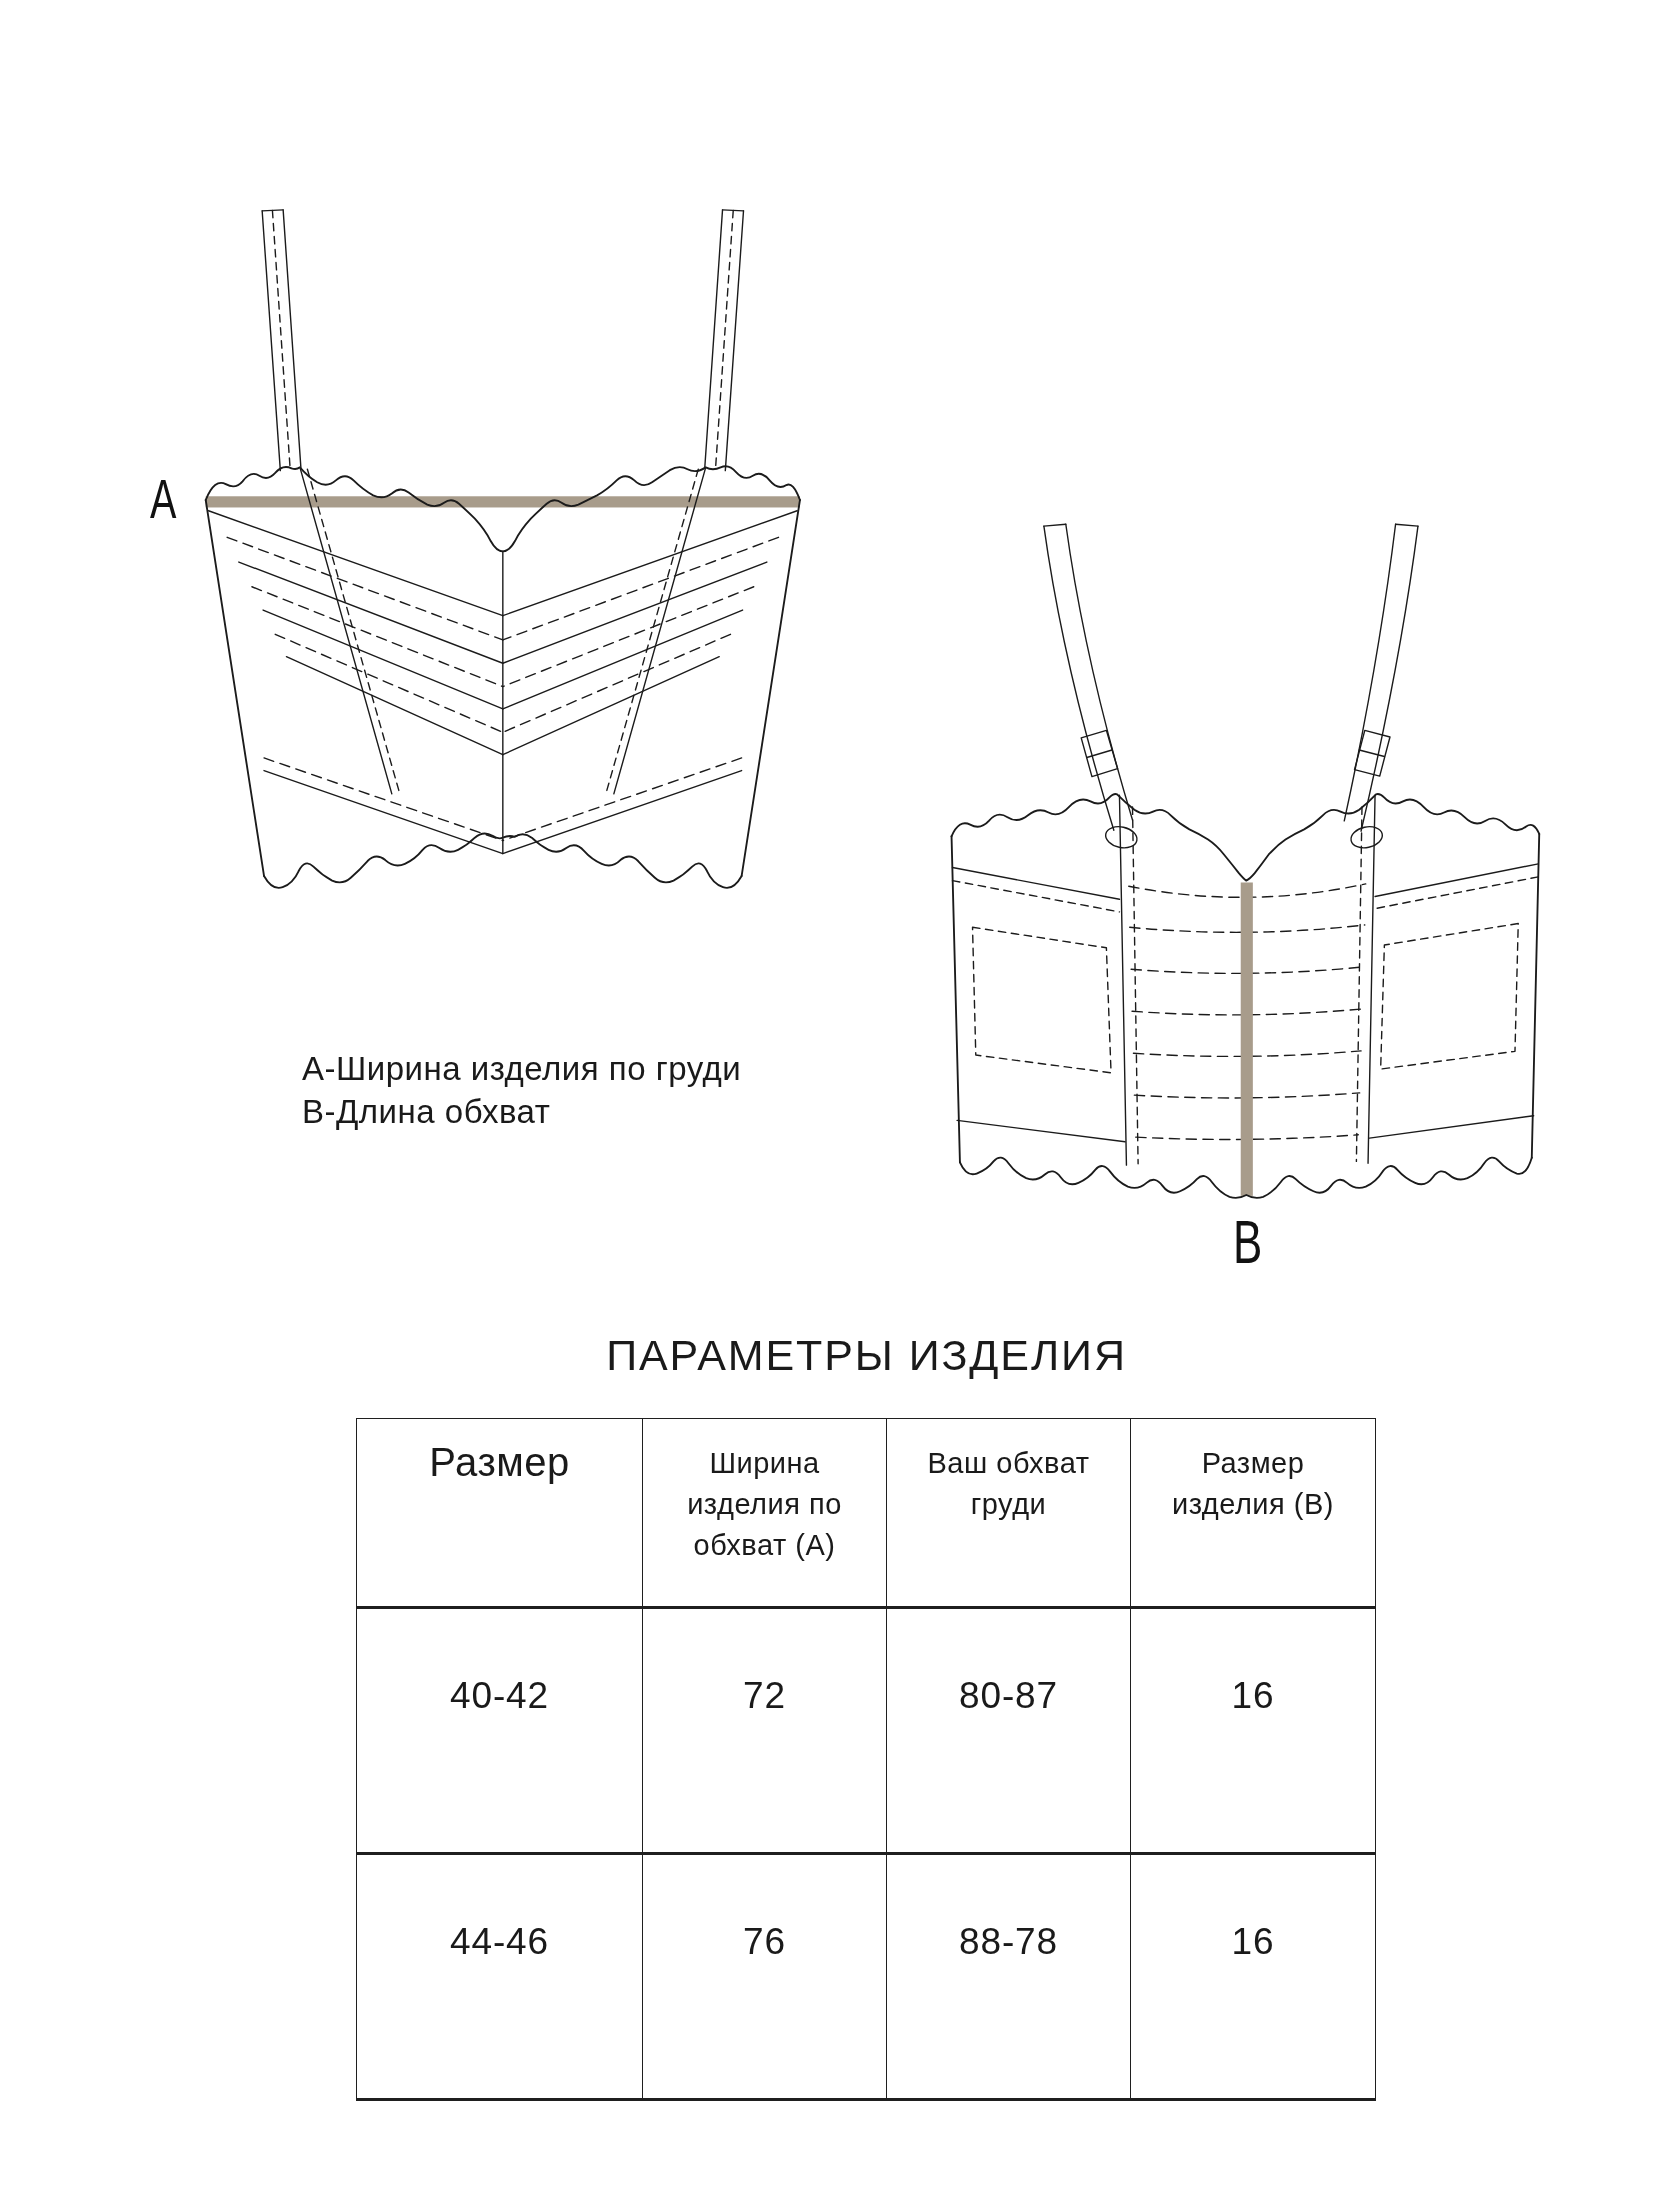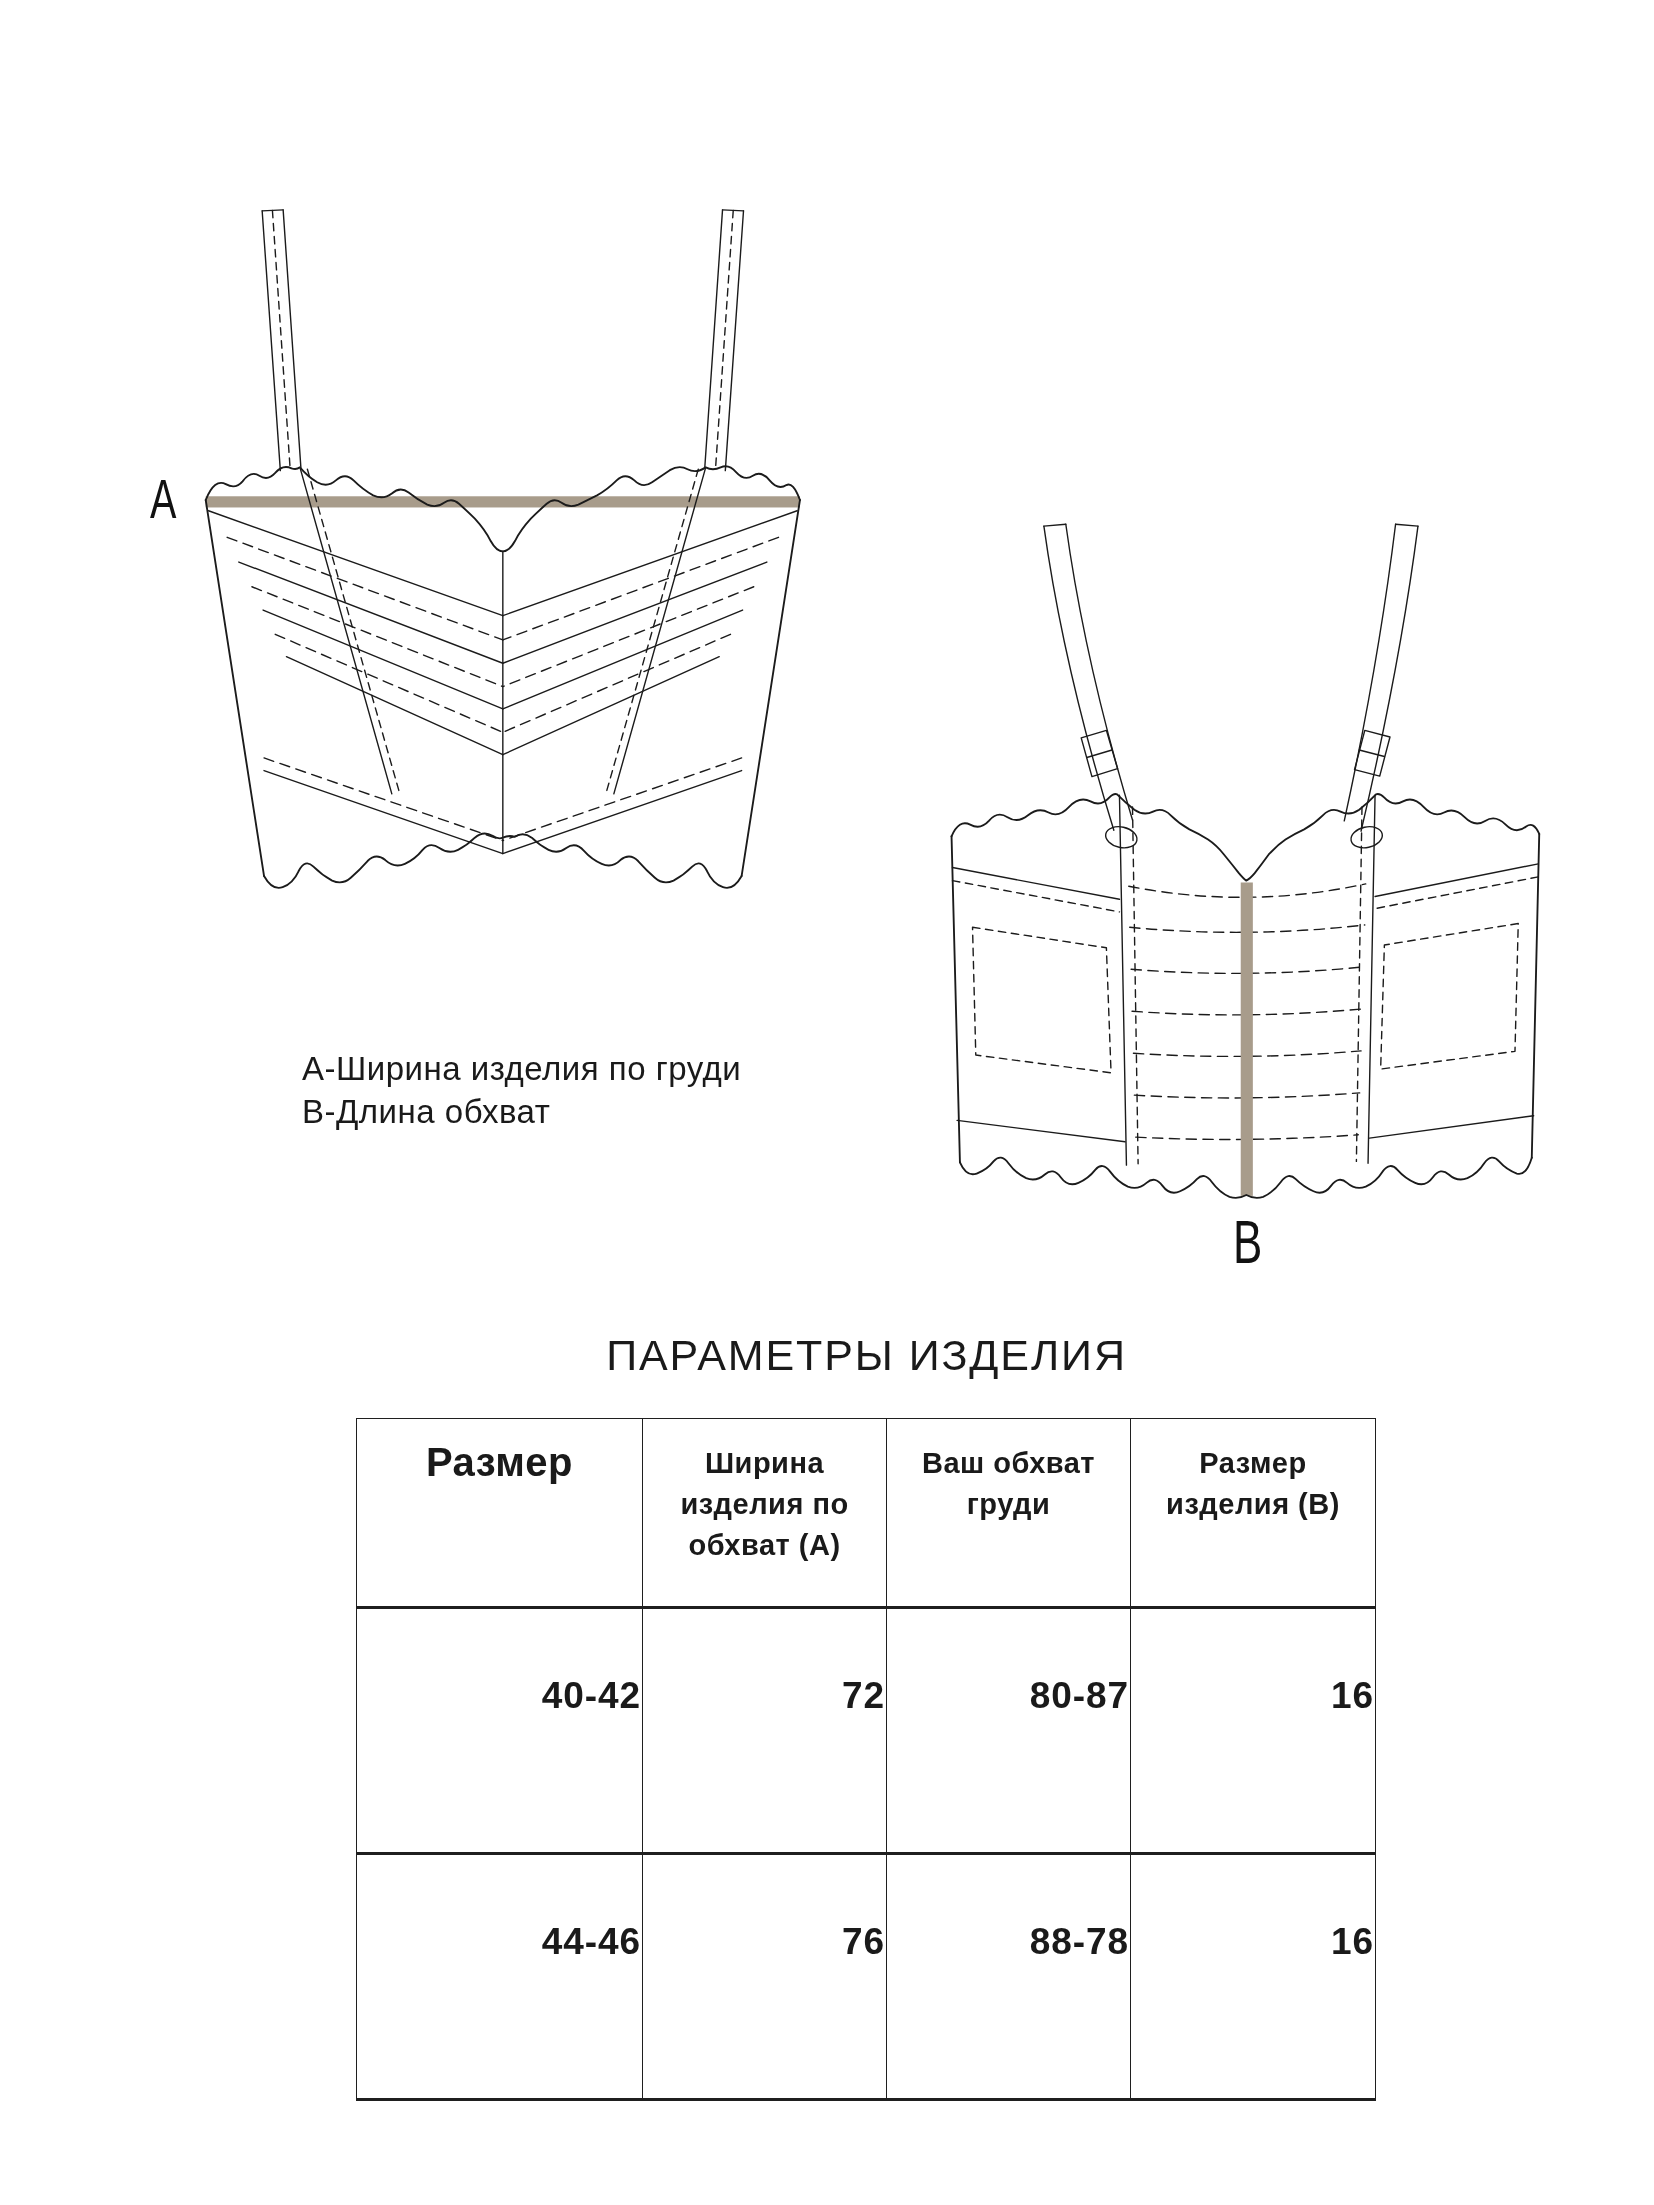--- a/index.html
+++ b/index.html
@@ -37,36 +37,35 @@
     border-collapse:collapse;table-layout:fixed;
     width:1019px;
   }
   .size-table col.c0{width:286px;}
   .size-table col.c1{width:244px;}
   .size-table col.c2{width:244px;}
   .size-table col.c3{width:245px;}
   .size-table th,.size-table td{
     border:1.9px solid #1f1f1f;
     border-bottom:3.7px solid #1f1f1f;
-    font-weight:700;
+    font-weight:400;
     text-align:center;
     vertical-align:top;
     background:#fff;
   }
   .size-table th{
     height:163px;
     font-size:29px;line-height:1.42;letter-spacing:0.5px;
     padding:24px 14px 0 14px;
   }
   .size-table th.size-col{font-size:40px;padding-top:18.7px;line-height:1.2;}
   .size-table td{
     height:176px;
     font-size:37px;letter-spacing:0.9px;
     padding-top:66px;
-    text-align:right;
   }
   .stroke{fill:none;stroke:#1b1b1b;stroke-width:4;stroke-linecap:round;stroke-linejoin:round;}
   .thin{stroke-width:3;}
   .dash{stroke-dasharray:22 14;}
   .dash2{stroke-dasharray:16 12;}
 </style>
 </head>
 <body>
 
 <div class="page">

